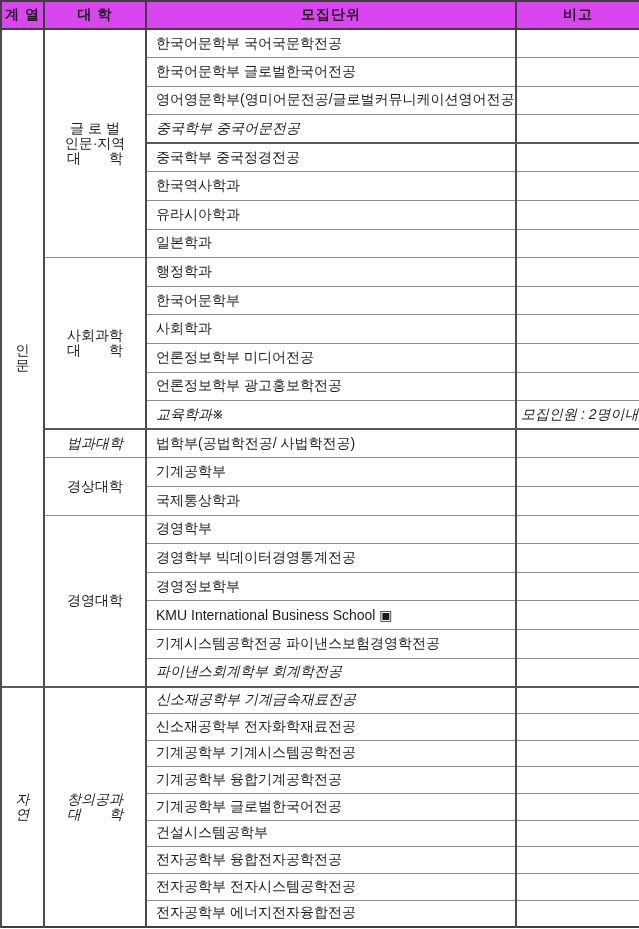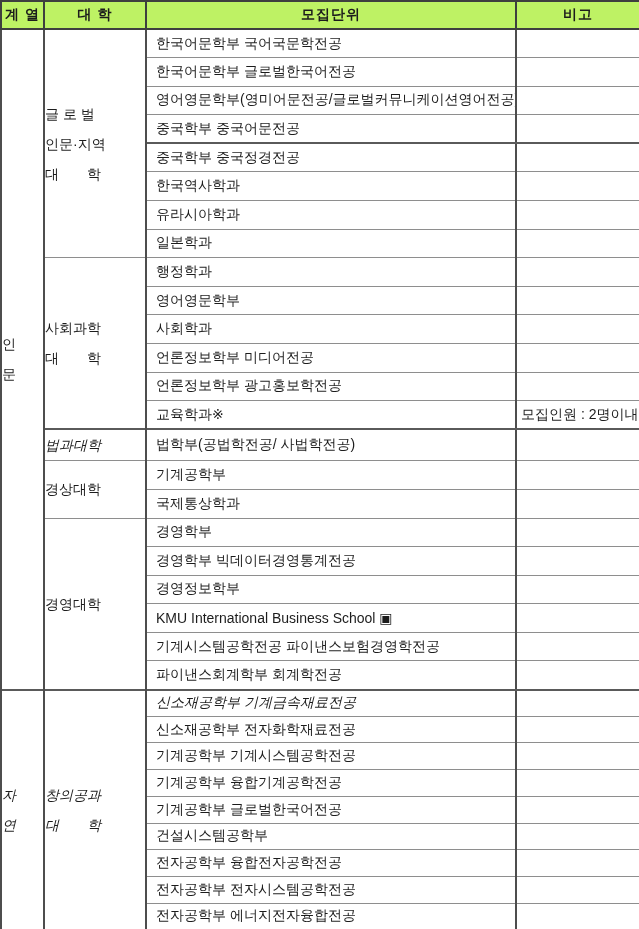--- a/index.html
+++ b/index.html
@@ -15,21 +15,21 @@
     border-collapse: collapse;
     table-layout: fixed;
     width: 639px;
     border: 2px solid #3f3f3f;
   }
   col.c1 { width: 43px; }
   col.c2 { width: 102px; }
   col.c3 { width: 370px; }
   col.c4 { width: 124px; }
   th {
-    background: #bef264;
+    background: #d946ef;
     font-weight: bold;
     font-size: 14px;
     height: 28px;
     border: 2px solid #3f3f3f;
     text-align: center;
     vertical-align: middle;
     letter-spacing: 1px;
   }
   td {
     font-size: 14px;
@@ -39,26 +39,26 @@
     border-top: 1px solid #8e8e8e;
     border-bottom: 1px solid #8e8e8e;
     overflow: hidden;
     white-space: nowrap;
   }
   tr.hum { height: 28.6px; }
   tr.nat { height: 26.7px; }
   td.unit { padding: 0 2px 0 9px; text-align: left; }
   td.note { padding: 0 2px 0 4px; text-align: right; }
   td.series, td.college {
-    text-align: left;
+    text-align: center;
     white-space: pre-line;
-    line-height: 30px;
+    line-height: 15px;
     padding: 0;
   }
-  tr.tb > td { border-bottom: 2px solid #5a5a5a; }
+  tr.tb > td { border-bottom: 2px solid #5a5a5a; font-style: italic; }
   td.tt { border-top: 2px solid #5a5a5a; font-style: italic; }
 </style>
 </head>
 <body>
 
 <table class="recruit">
   <colgroup>
       <col class="c1">
       <col class="c2">
       <col class="c3">
@@ -110,21 +110,21 @@
         <td class="note"></td>
       </tr>
 
   <tr class="hum">
     <td class="college" rowspan="6">사회과학
 대　　학</td>
     <td class="unit">행정학과</td>
     <td class="note"></td>
   </tr>
   <tr class="hum">
-        <td class="unit">영어영문학부</td>
+        <td class="unit">한국어문학부</td>
         <td class="note"></td>
       </tr>
   <tr class="hum">
         <td class="unit">사회학과</td>
         <td class="note"></td>
       </tr>
   <tr class="hum">
         <td class="unit">언론정보학부 미디어전공</td>
         <td class="note"></td>
       </tr>

